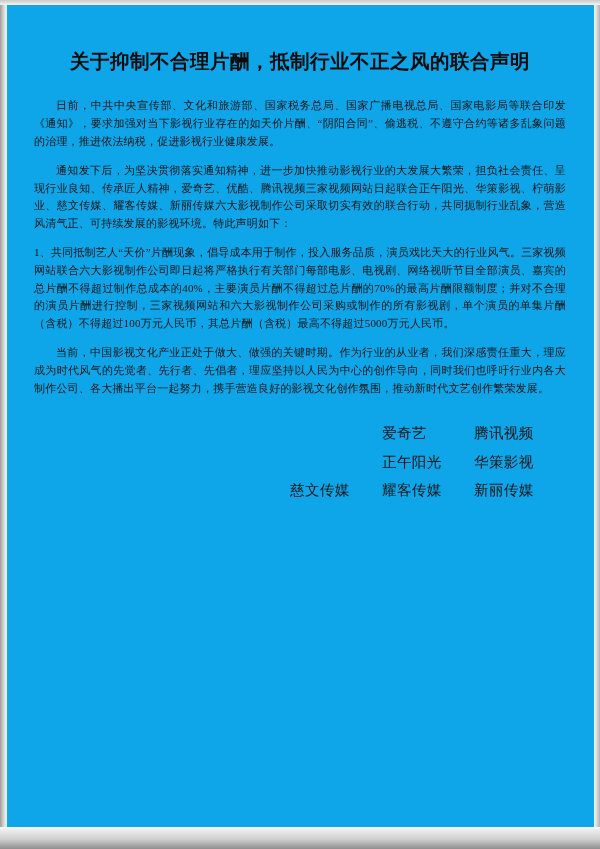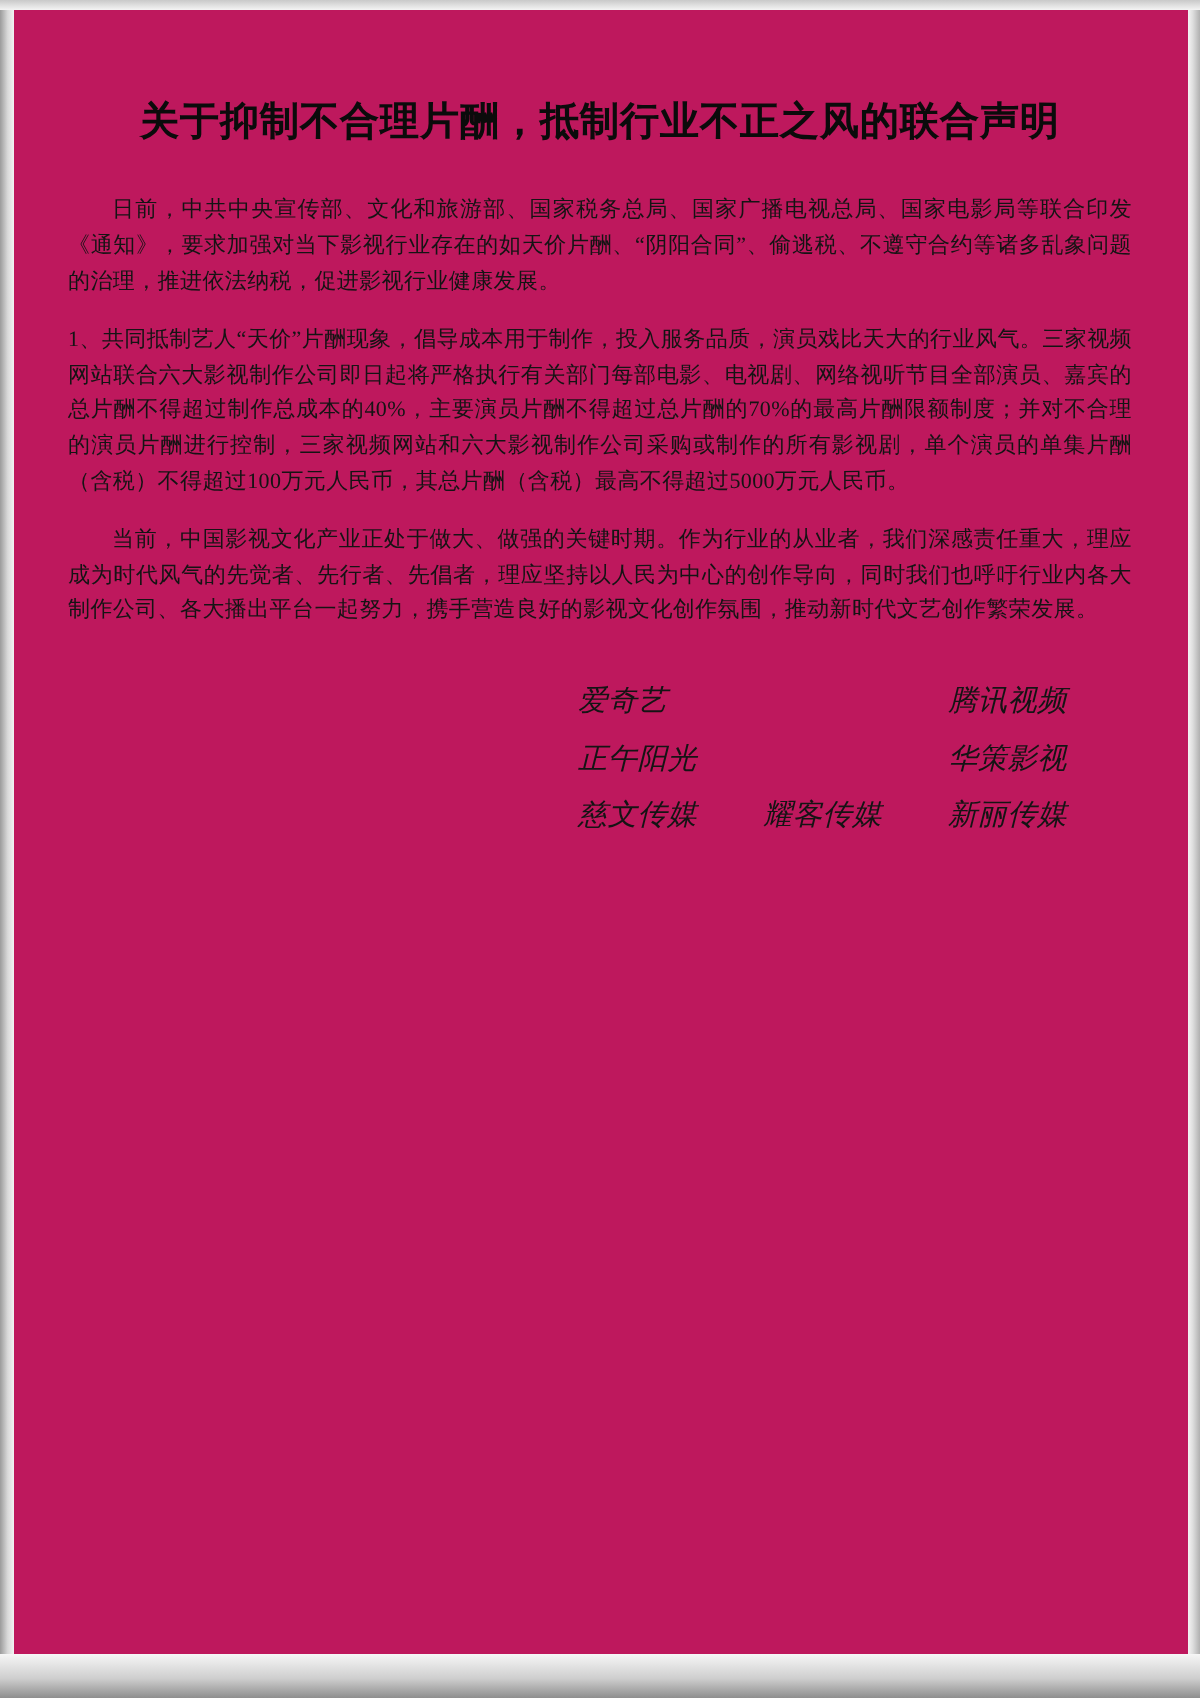--- a/index.html
+++ b/index.html
@@ -12,21 +12,21 @@
     background: #ffffff;
     font-family: "Liberation Serif", "DejaVu Serif", serif;
     color: #111111;
     overflow: hidden;
   }
   .page {
     position: relative;
     width: 600px;
     height: 849px;
     box-sizing: border-box;
-    background: #be185d;
+    background: #0ea5e9;
     padding: 30px 34px 20px 34px;
   }
   .edge-left {
     position: absolute;
     left: 0;
     top: 0;
     width: 7px;
     height: 849px;
     background: linear-gradient(to right, #9b9b9b 0%, #d9d9d9 55%, #f2f2f2 100%);
   }
@@ -74,45 +74,45 @@
   }
   .para.indent {
     text-indent: 2em;
   }
   .signatures {
     margin-top: 22px;
     padding-left: 255px;
   }
   .sig-row {
     display: flex;
-    justify-content: space-between;
+    justify-content: flex-end;
     font-size: 14.6px;
     line-height: 1.95;
     color: #141414;
     letter-spacing: 0.3px;
-    font-style: italic;
   }
   .sig-cell {
     width: 92px;
     text-align: left;
     white-space: nowrap;
   }
 </style>
 </head>
 <body>
 
 <div class="page">
   <div class="edge-left"></div>
   <div class="edge-right"></div>
   <div class="edge-top"></div>
   <div class="edge-bottom"></div>
 
   <h1 class="doc-title">关于抑制不合理片酬，抵制行业不正之风的联合声明</h1>
 
   <p class="para indent">日前，中共中央宣传部、文化和旅游部、国家税务总局、国家广播电视总局、国家电影局等联合印发《通知》，要求加强对当下影视行业存在的如天价片酬、“阴阳合同”、偷逃税、不遵守合约等诸多乱象问题的治理，推进依法纳税，促进影视行业健康发展。</p>
+  <p class="para indent">通知发下后，为坚决贯彻落实通知精神，进一步加快推动影视行业的大发展大繁荣，担负社会责任、呈现行业良知、传承匠人精神，爱奇艺、优酷、腾讯视频三家视频网站日起联合正午阳光、华策影视、柠萌影业、慈文传媒、耀客传媒、新丽传媒六大影视制作公司采取切实有效的联合行动，共同扼制行业乱象，营造风清气正、可持续发展的影视环境。特此声明如下：</p>
   <p class="para">1、共同抵制艺人“天价”片酬现象，倡导成本用于制作，投入服务品质，演员戏比天大的行业风气。三家视频网站联合六大影视制作公司即日起将严格执行有关部门每部电影、电视剧、网络视听节目全部演员、嘉宾的总片酬不得超过制作总成本的40%，主要演员片酬不得超过总片酬的70%的最高片酬限额制度；并对不合理的演员片酬进行控制，三家视频网站和六大影视制作公司采购或制作的所有影视剧，单个演员的单集片酬（含税）不得超过100万元人民币，其总片酬（含税）最高不得超过5000万元人民币。</p>
   <p class="para indent">当前，中国影视文化产业正处于做大、做强的关键时期。作为行业的从业者，我们深感责任重大，理应成为时代风气的先觉者、先行者、先倡者，理应坚持以人民为中心的创作导向，同时我们也呼吁行业内各大制作公司、各大播出平台一起努力，携手营造良好的影视文化创作氛围，推动新时代文艺创作繁荣发展。</p>
 
   <div class="signatures">
     <div class="sig-row">
       <span class="sig-cell">爱奇艺</span>
       <span class="sig-cell">腾讯视频</span>
     </div>
     <div class="sig-row">
       <span class="sig-cell">正午阳光</span>

